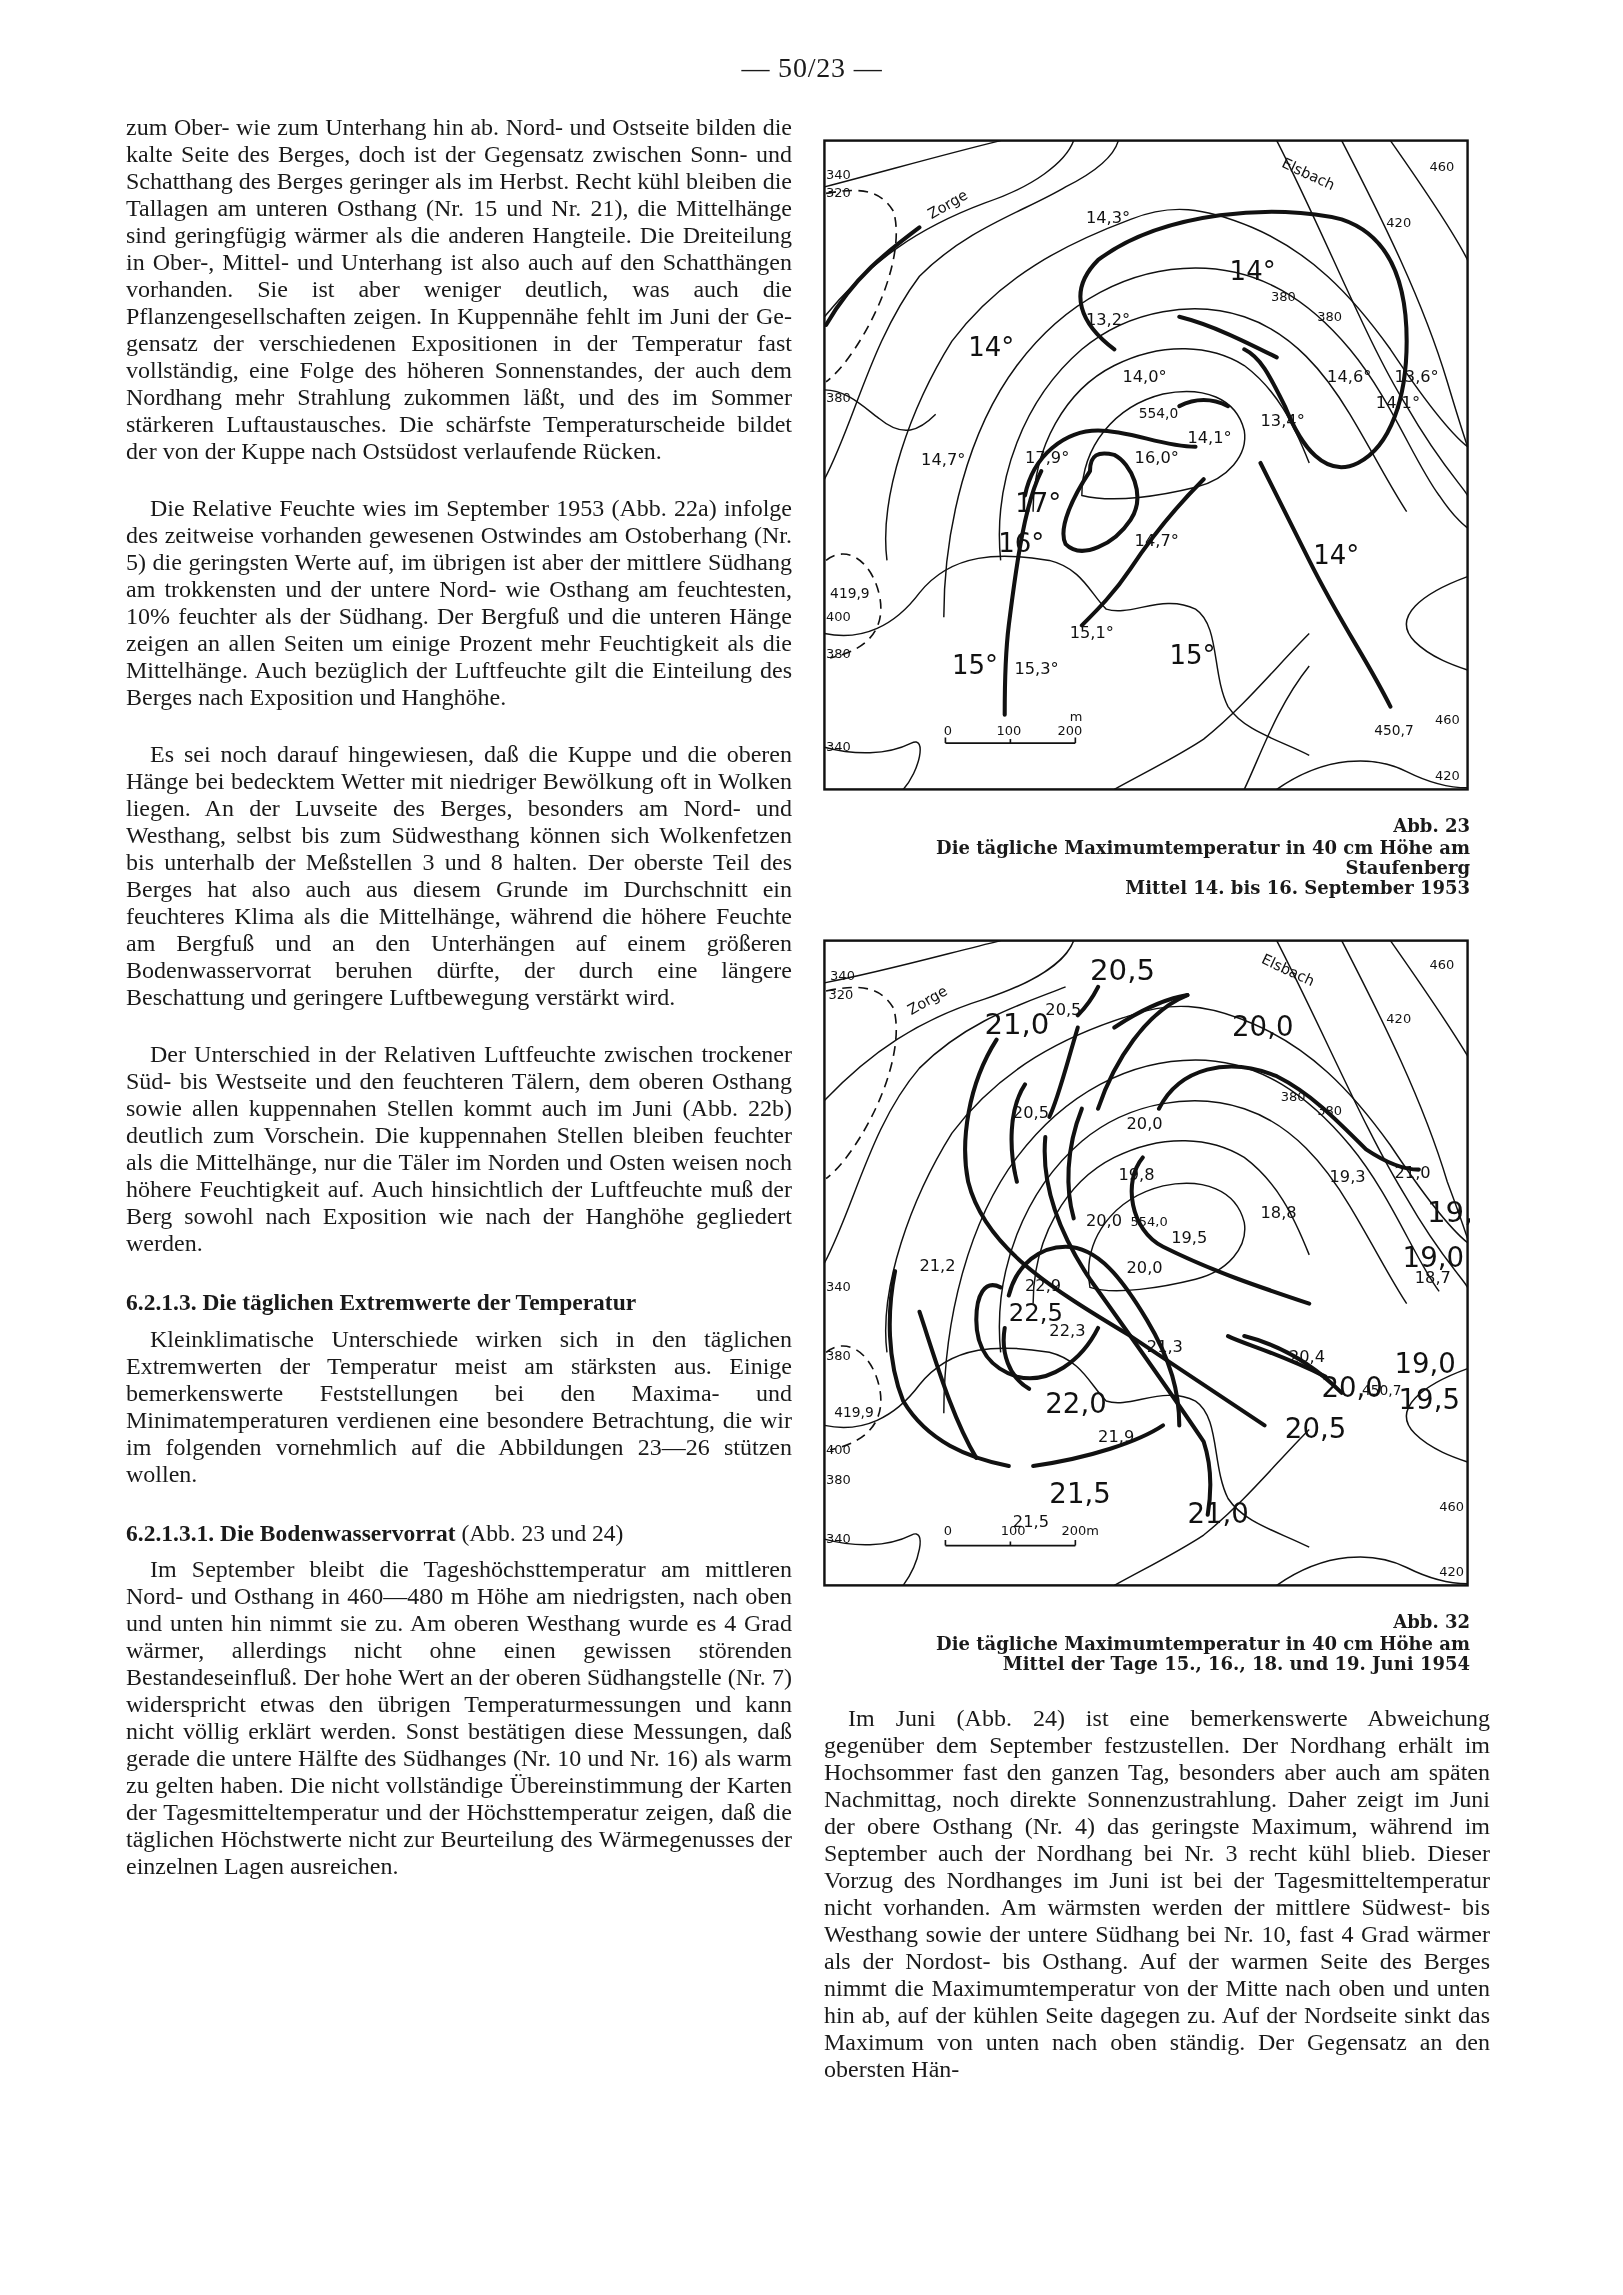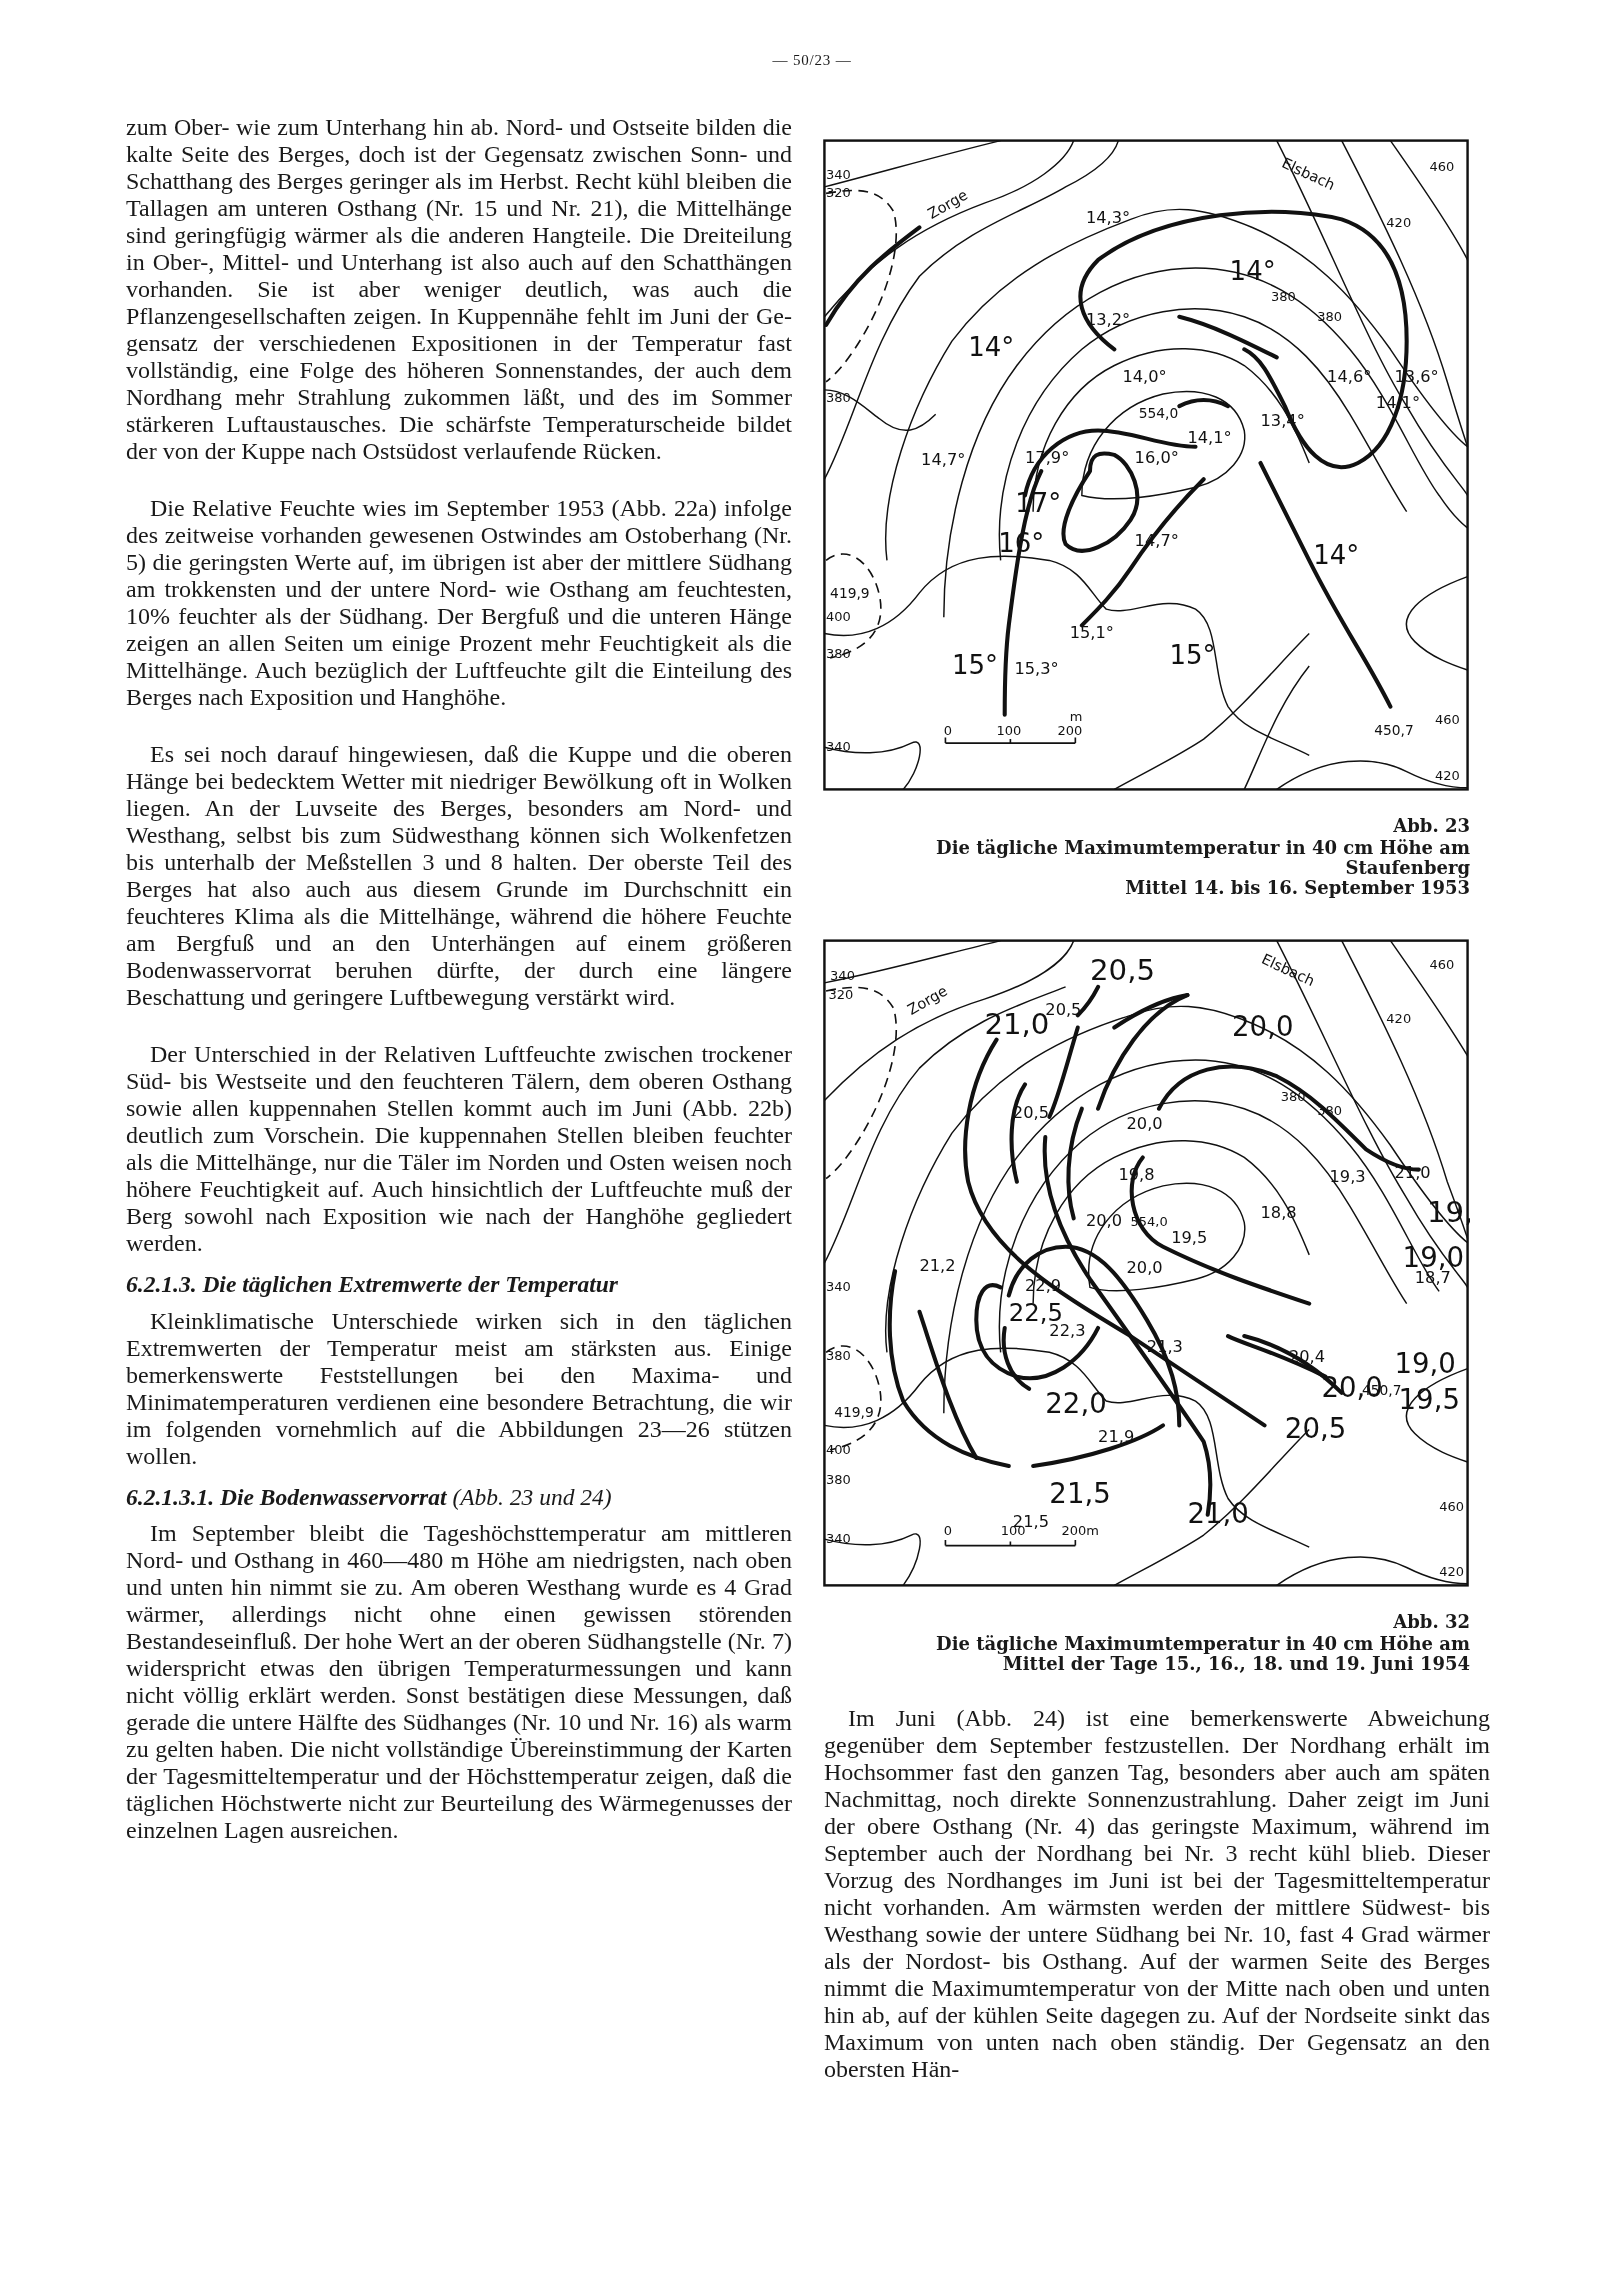--- a/index.html
+++ b/index.html
@@ -1,28 +1,28 @@
 <!DOCTYPE html>
 <html style="font-size:13px"><head>
 <meta charset="utf-8">
 <style>
   * { box-sizing: border-box; margin: 0; padding: 0; }
   html, body { width: 1624px; height: 2295px; background: #ffffff; }
   body { position: relative; font-family: "Liberation Serif", "DejaVu Serif", serif; color: #1a1a1a; overflow: hidden; }
 
-  .page-number { position: absolute; top: 52px; left: 0; width: 100%; text-align: center; font-size: 15px; letter-spacing: 0.8px; }
+  .page-number { position: absolute; top: 52px; left: 0; width: 100%; text-align: center; font-size: 28px; letter-spacing: 0.8px; }
 
   .col-left { position: absolute; left: 126px; top: 114px; width: 666px; }
   .col-right-text { position: absolute; left: 824px; top: 1705px; width: 666px; }
 
   p.body { font-size: 24px; line-height: 27px; text-align: justify; hyphens: manual; }
   p.body.indent { text-indent: 24px; }
   p.body + p.body { margin-top: 30px; }
 
-  h3.section { font-size: 23.5px; line-height: 28px; font-weight: bold; margin-top: 13px; margin-bottom: 9.7px; font-style: italic; }
+  h3.section { font-size: 23.5px; line-height: 28px; font-weight: bold; margin-top: 31px; margin-bottom: 9.7px; }
   h3.section .plain { font-weight: normal; text-align: right; }
 
   .figure { position: absolute; left: 822px; width: 648px; }
   .fig23 { top: 138px; height: 654px; }
   .fig24 { top: 938px; height: 650px; }
   .figure svg { width: 100%; height: 100%; display: block; }
 
   .caption { position: absolute; left: 822px; width: 648px; text-align: right; font-family: "DejaVu Serif", serif; font-size: 18px; line-height: 20px; }
   .cap23 { top: 816px; }
   .cap24 { top: 1612px; }

